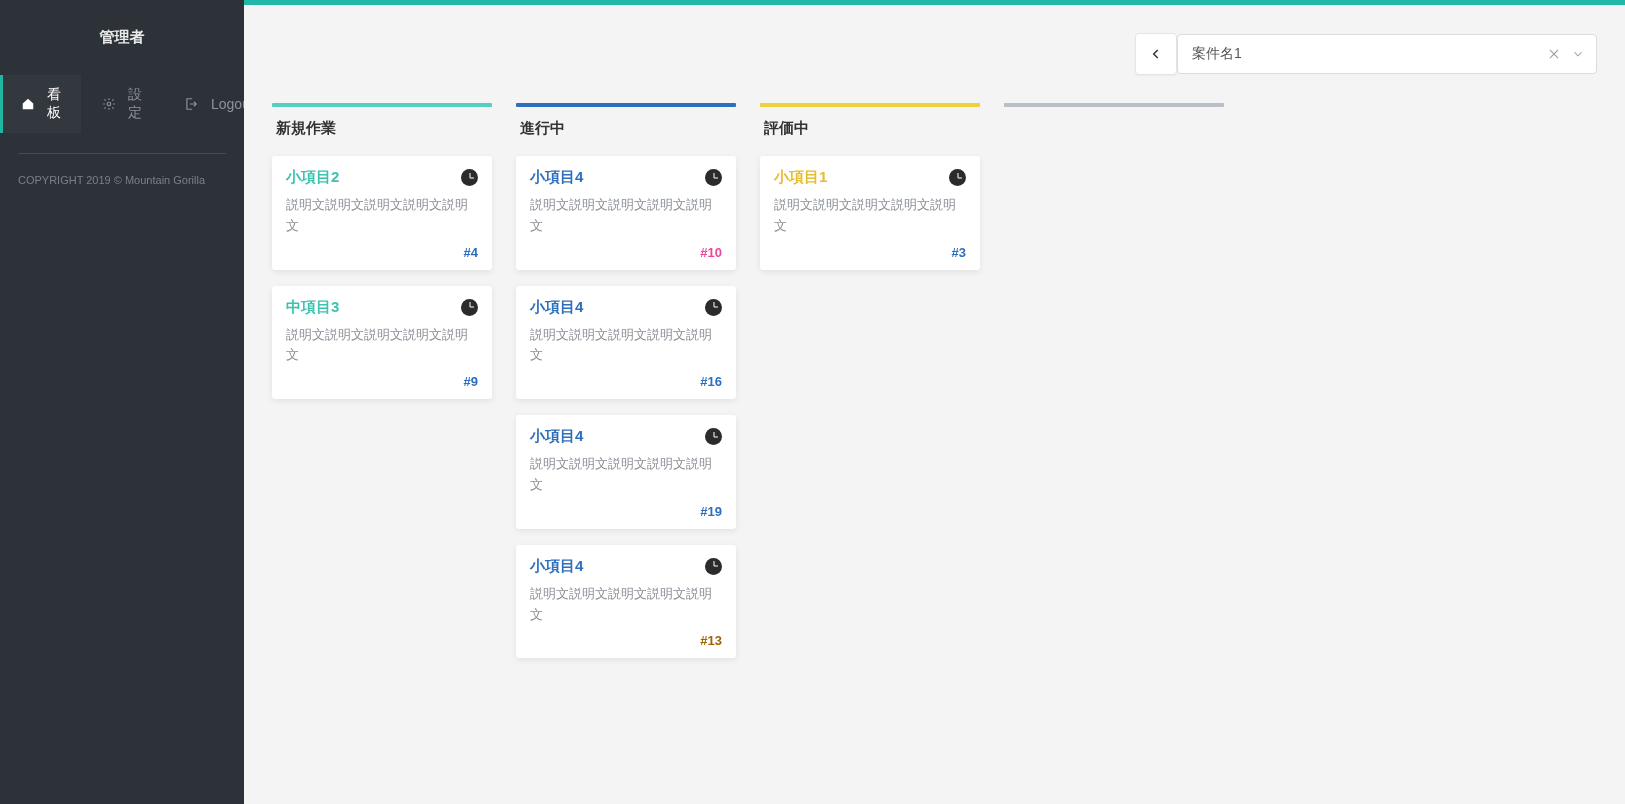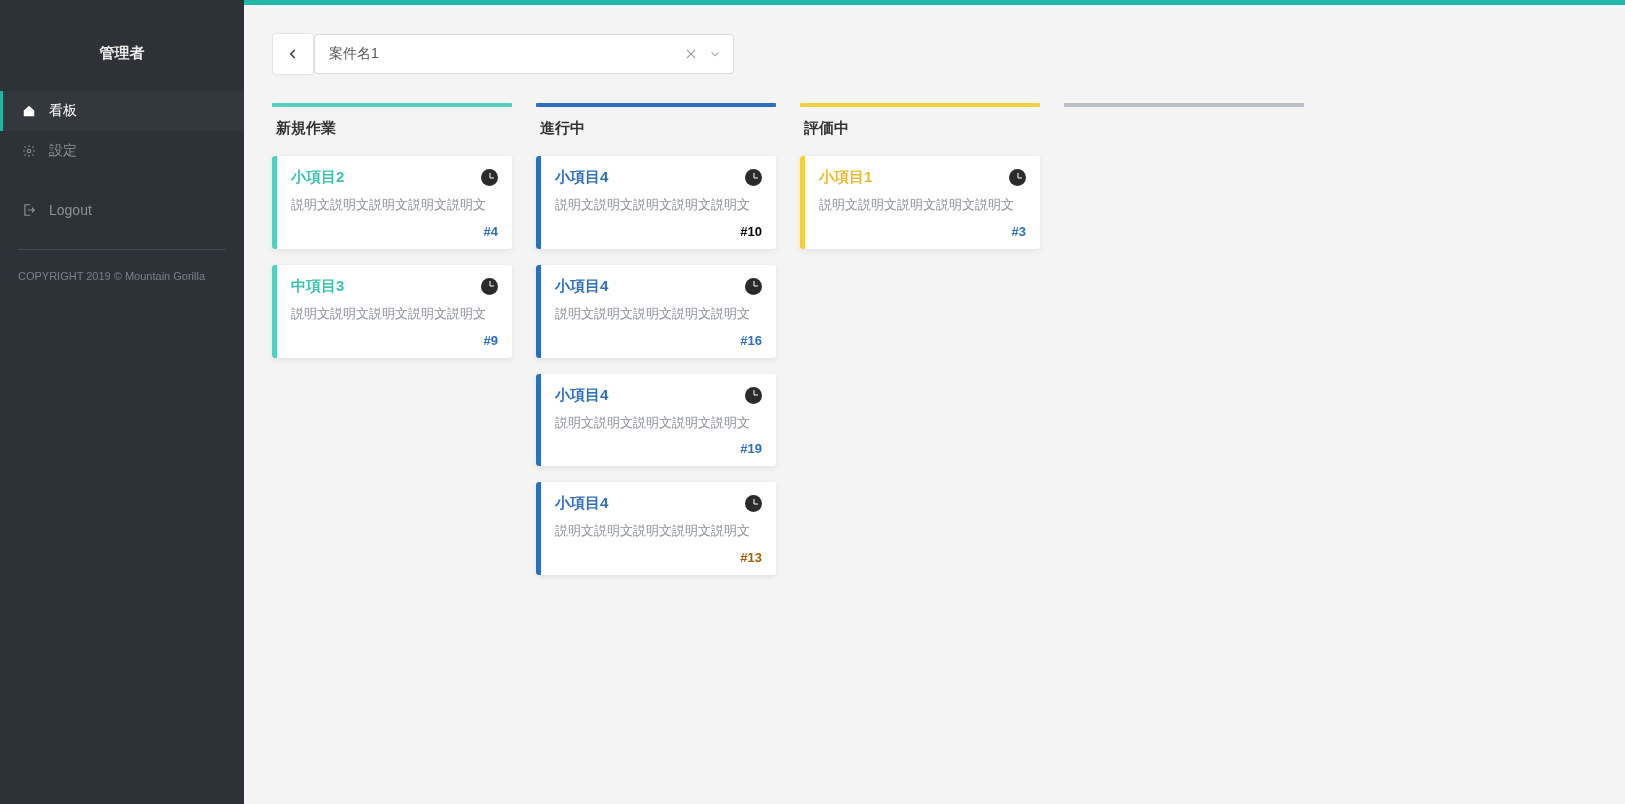--- a/index.html
+++ b/index.html
@@ -1,49 +1,49 @@
 <!DOCTYPE html>
 <html><head>
 <meta charset="utf-8">
 <style>
 * { box-sizing: border-box; margin: 0; padding: 0; }
 body { font-family: "Hiragino Kaku Gothic ProN", "Meiryo", sans-serif; background: #f4f4f4; color: #333; }
 .app { display: flex; width: 100%; min-height: 100vh; }
 
 
-.sidebar { width: 244px; background: #2d3138; color: #c8cace; display: flex; flex-direction: column; padding-top: 26px; }
+.sidebar { width: 244px; background: #2d3138; color: #c8cace; display: flex; flex-direction: column; padding-top: 10px; }
 .sidebar .brand { text-align: center; padding: 18px 0 28px; font-size: 15px; font-weight: 600; color: #eaeaea; }
-.sidebar-nav { display: flex; flex-direction: column; }
+.sidebar-nav { display: flex; flex-direction: row; }
 .sidebar-item { display: flex; align-items: center; gap: 12px; padding: 11px 18px 11px 18px; font-size: 14px; color: #8e9298; cursor: pointer; border-left: 3px solid transparent; }
 .sidebar-item.active { color: #ffffff; border-left-color: #20b6a4; background: rgba(255,255,255,0.03); }
 .sidebar-item .nav-icon { width: 16px; height: 16px; display: inline-flex; align-items: center; justify-content: center; }
 .sidebar-item svg { width: 14px; height: 14px; stroke: currentColor; fill: currentColor; }
 .sidebar-divider { margin: 20px 18px; height: 0; border-top: 1px solid #444a52; }
 .copyright { padding: 0 18px; font-size: 11px; color: #7b8088; }
 
 
 .main { flex: 1; background: #f4f4f4; display: flex; flex-direction: column; }
 .accent-bar { height: 5px; background: #22b8a8; width: 100%; }
-.topbar { display: flex; align-items: center; justify-content: flex-start; padding: 28px 28px 14px; }
+.topbar { display: flex; align-items: center; justify-content: flex-end; padding: 28px 28px 14px; }
 .back-btn { width: 42px; height: 42px; border: 1px solid #e4e4e4; background: #fff; border-radius: 4px; display: flex; align-items: center; justify-content: center; cursor: pointer; box-shadow: 0 1px 2px rgba(0,0,0,0.04); }
 .back-btn svg { width: 14px; height: 14px; stroke: #333; fill: none; stroke-width: 2.5; }
 .project-select { display: flex; align-items: center; background: #fff; border: 1px solid #dcdcdc; border-radius: 4px; height: 40px; width: 420px; padding: 0 6px 0 14px; }
 .project-select .value { flex: 1; font-size: 14px; color: #555; }
 .ps-btn { width: 24px; height: 24px; display: flex; align-items: center; justify-content: center; cursor: pointer; color: #999; }
 .ps-btn svg { stroke: currentColor; fill: none; stroke-width: 1.8; width: 14px; height: 14px; }
 
 
 .board { display: flex; gap: 24px; padding: 14px 28px 30px; align-items: flex-start; overflow-x: auto; }
-.column { width: 240px; display: flex; flex-direction: column; }
+.column { width: 220px; display: flex; flex-direction: column; }
 .col-bar { height: 4px; width: 100%; border-radius: 1px; margin-bottom: 12px; }
 .col-title { font-size: 15px; font-weight: 700; color: #333; padding: 0 4px 18px; }
 .cards { display: flex; flex-direction: column; gap: 16px; }
 
 
-.card { background: #fff; border-radius: 3px; box-shadow: 0 2px 6px rgba(0,0,0,0.08); display: flex; overflow: hidden; cursor: pointer; }
+.card { background: #fff; border-radius: 3px; box-shadow: 0 2px 6px rgba(0,0,0,0.08); display: flex; overflow: hidden; cursor: pointer; flex-direction: column; }
 .card-edge { width: 5px; flex-shrink: 0; }
 .card-body { flex: 1; padding: 12px 14px 10px 14px; display: flex; flex-direction: column; gap: 8px; }
 .card-head { display: flex; align-items: center; justify-content: space-between; }
 .card-title { font-size: 15px; font-weight: 700; }
 .clock-icon { width: 17px; height: 17px; background: #2b2b2b; border-radius: 50%; position: relative; flex-shrink: 0; }
 .clock-icon::before, .clock-icon::after { content: ""; position: absolute; background: #fff; left: 50%; top: 50%; transform-origin: bottom center; }
 .clock-icon::before { width: 1px; height: 5px; transform: translate(-50%,-100%); }
 .clock-icon::after  { width: 1px; height: 4px; transform: translate(-50%,-100%) rotate(90deg); }
 .card-desc { font-size: 13px; color: #8a8f96; line-height: 1.6; }
 .card-id { font-size: 13px; text-align: right; font-weight: 600; }
@@ -145,21 +145,21 @@
           <div class="col-title">進行中</div>
           <div class="cards">
             <div class="card">
               <div class="card-edge" style="background: rgb(46, 111, 189);"></div>
               <div class="card-body">
                 <div class="card-head">
                   <div class="card-title" style="color: rgb(46, 111, 189);">小項目4</div>
                   <span class="clock-icon"></span>
                 </div>
                 <div class="card-desc">説明文説明文説明文説明文説明文</div>
-                <div class="card-id" style="color: #000000;">#10</div>
+                <div class="card-id" style="color: #ec4899;">#10</div>
               </div>
             </div>
             <div class="card">
               <div class="card-edge" style="background: rgb(46, 111, 189);"></div>
               <div class="card-body">
                 <div class="card-head">
                   <div class="card-title" style="color: rgb(46, 111, 189);">小項目4</div>
                   <span class="clock-icon"></span>
                 </div>
                 <div class="card-desc">説明文説明文説明文説明文説明文</div>

